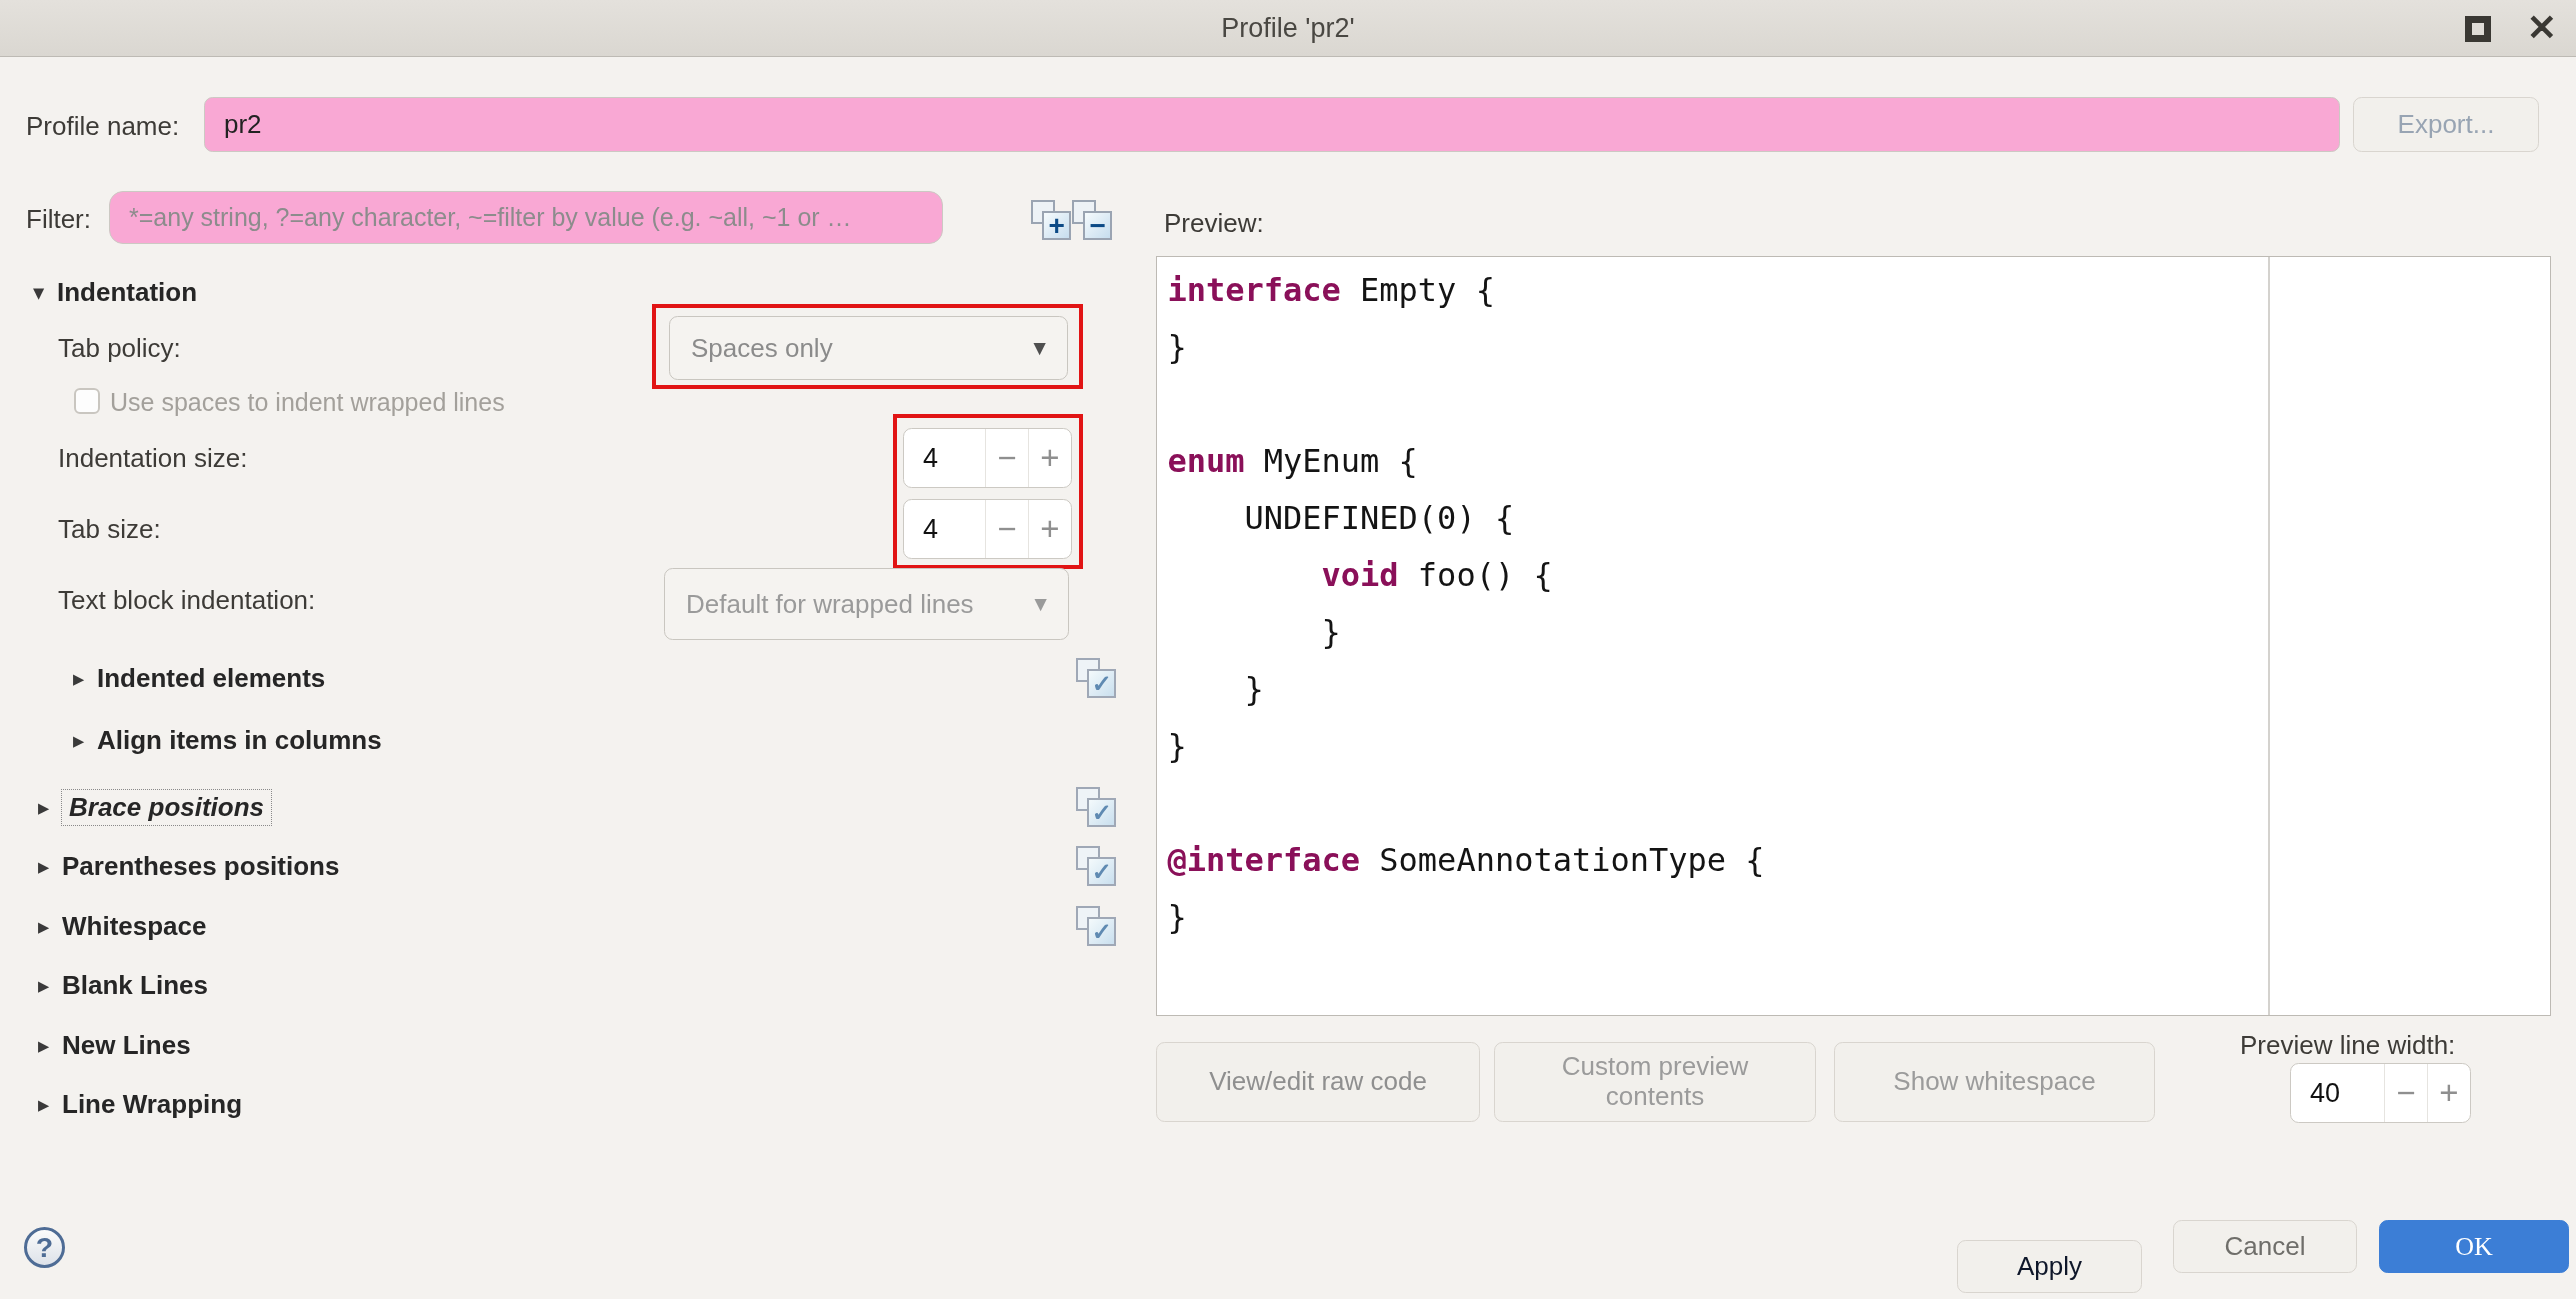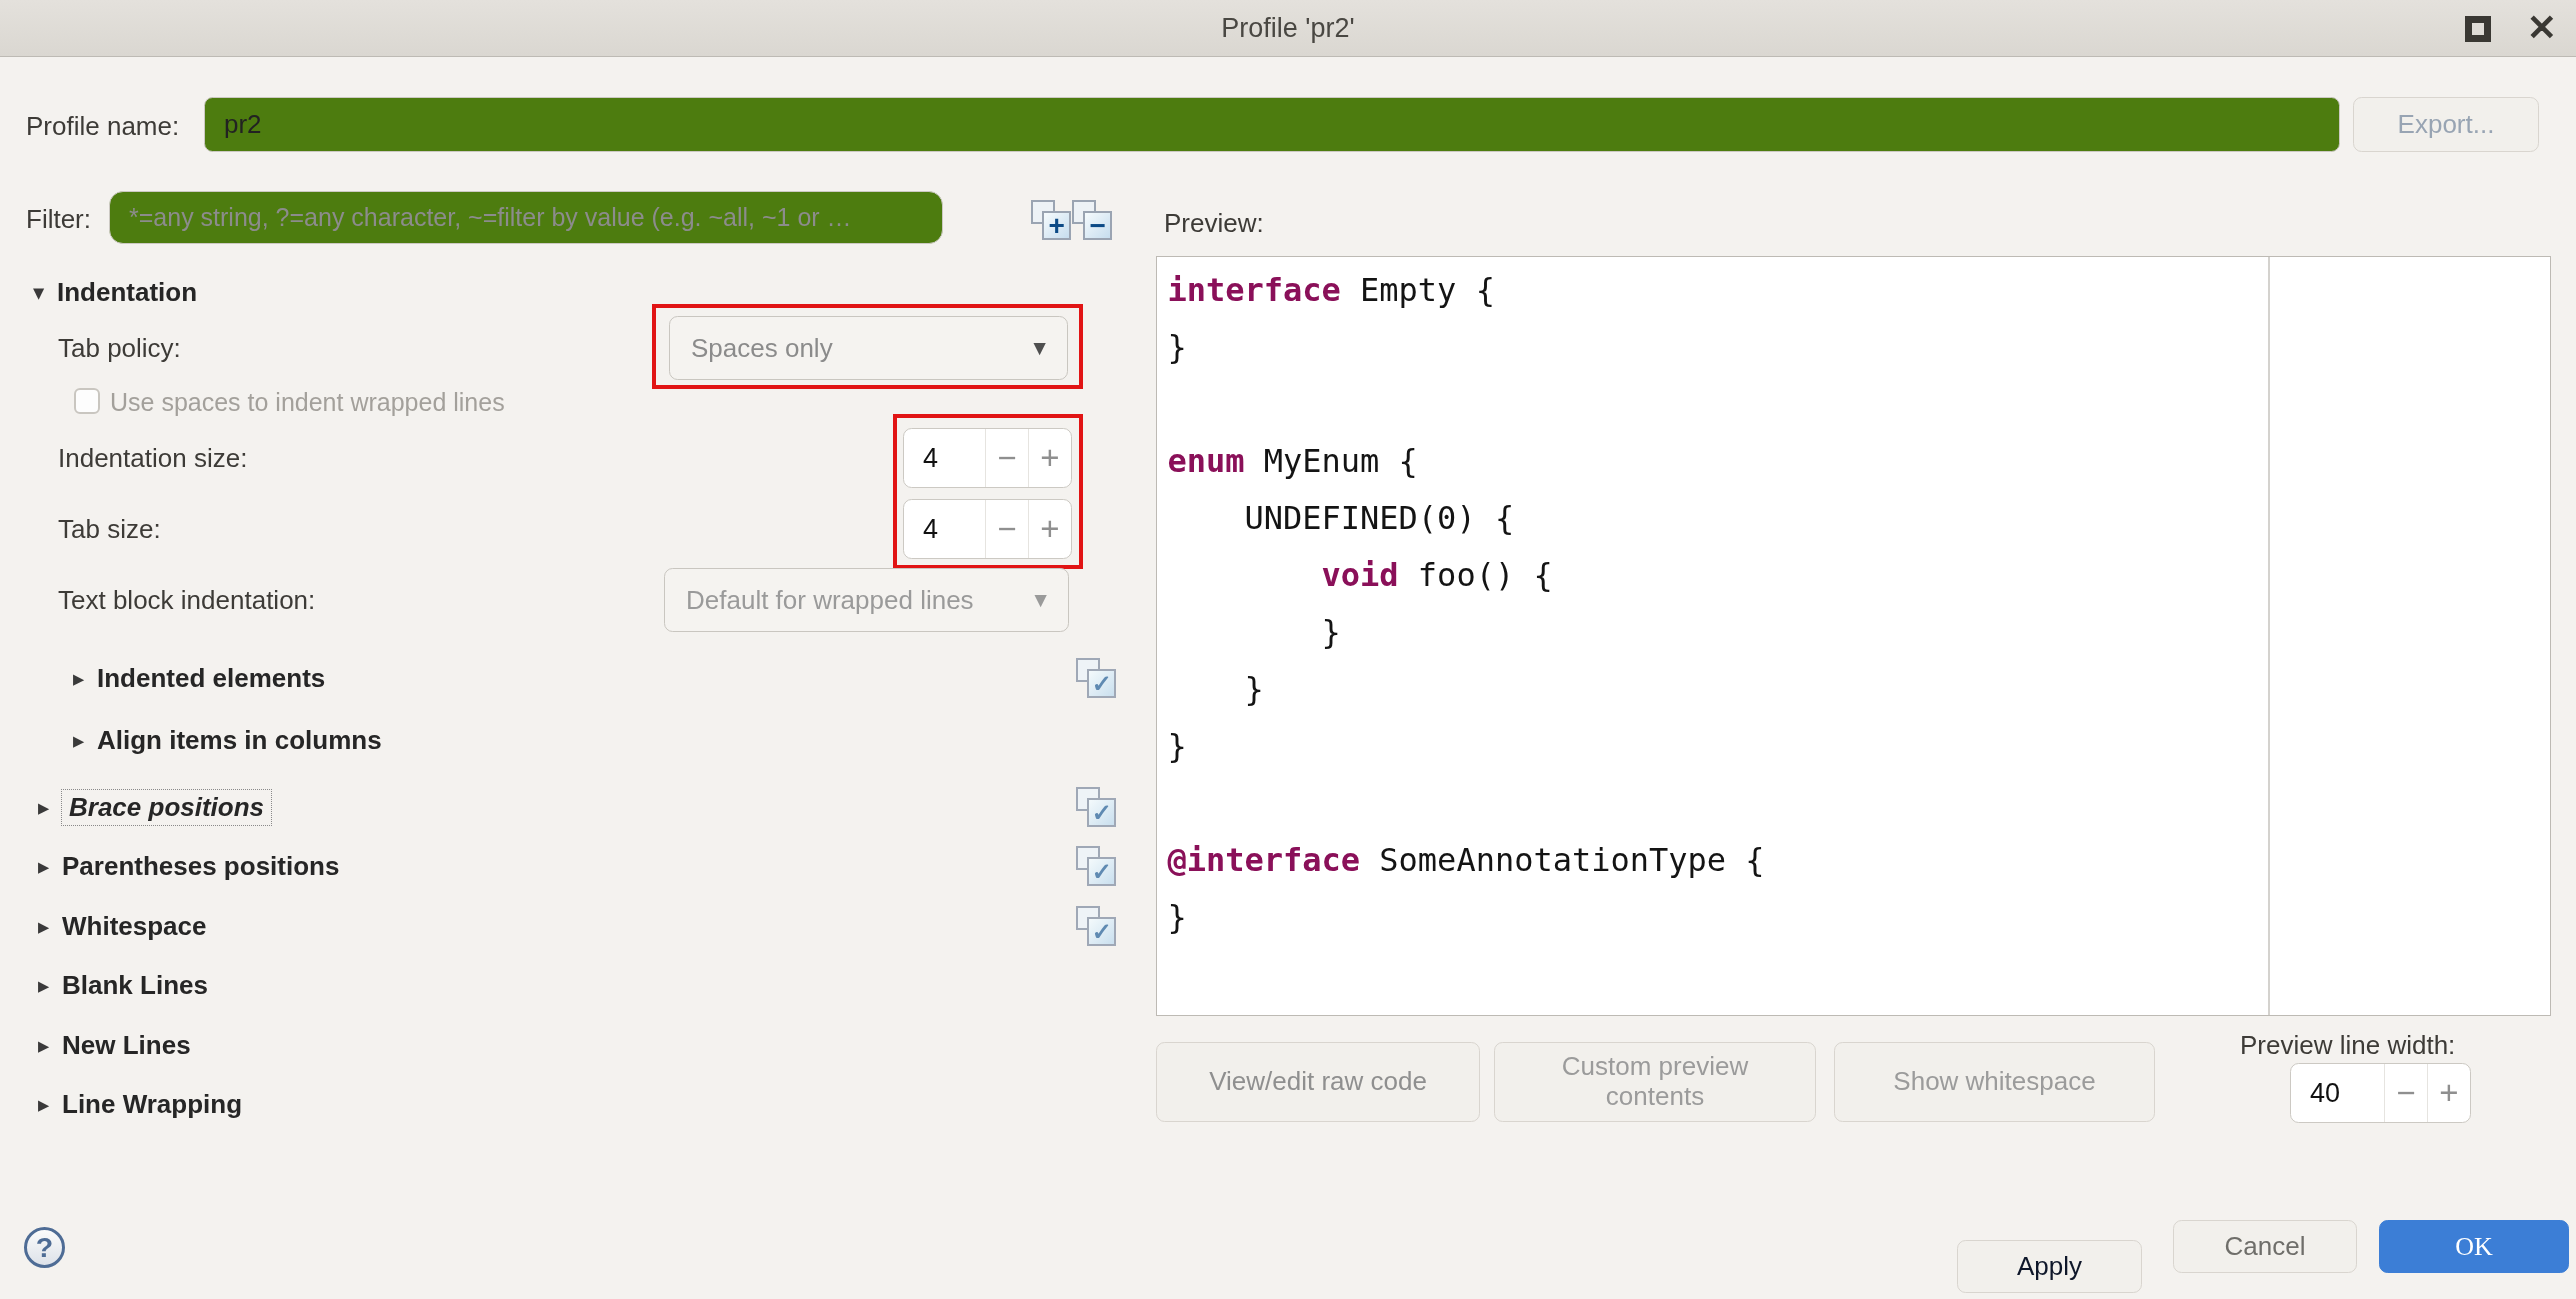--- a/index.html
+++ b/index.html
@@ -11,21 +11,21 @@
   .titlebar { left:0; top:0; width:2576px; height:57px;
     background:linear-gradient(#e4e1dc,#dad7d1); border-bottom:1.7px solid #bdbab4;
     display:flex; align-items:center; justify-content:center; }
   .title { font-size:27px; color:#494742; font-weight:500; }
   .win-max { position:absolute; right:85px; top:15.5px; width:26px; height:26px; border:7px solid #3a3833; background:transparent; }
   .win-close { position:absolute; right:19px; top:7px; font-size:36px; font-weight:700; color:#3a3833; line-height:41px; }
 
   label, .lbl { font-size:26px; color:#3d3b37; }
   .dim { color:#a3a09b; }
 
-  input.txt { background:#4d7c0f; border:1.7px solid #ccc9c3; border-radius:8.6px;
+  input.txt { background:#f9a8d4; border:1.7px solid #ccc9c3; border-radius:8.6px;
     font-family:"Liberation Sans",sans-serif; font-size:26px; color:#222; padding:0 19px; outline:none; }
   input.txt::placeholder { color:#8c8c8c; }
 
   .btn { background:#f2f0ec; border:1.7px solid #d9d5cf; border-radius:8.6px;
     font-size:26px; color:#8f8f8f; display:flex; align-items:center; justify-content:center; text-align:center; line-height:1.15; }
 
   
   .dd { background:#f5f3f0; border:1.7px solid #c9c6c0; border-radius:8.6px;
     display:flex; align-items:center; padding:0 17px 0 21px; }
   .dd .val { flex:1; font-size:26px; color:#8b8b8b; white-space:nowrap; overflow:hidden; }
@@ -125,21 +125,21 @@
 
 <label class="abs" style="left:58px; top:514px;">Tab size:</label>
 <div class="abs spin" style="left:903px; top:499px; width:169px; height:60px;">
   <span class="val">4</span>
   <span class="cell">−</span>
   <span class="cell">+</span>
 </div>
 <div class="abs redbox" style="left:893px; top:414px; width:190px; height:155px;"></div>
 
 <label class="abs" style="left:58px; top:585px;">Text block indentation:</label>
-<div class="abs dd disabled" style="left:664px; top:568px; width:405px; height:64px;">
+<div class="abs dd disabled" style="left:664px; top:568px; width:405px; height:72px;">
   <span class="val">Default for wrapped lines</span>
   <span class="arrow">▼</span>
 </div>
 
 <div id="tree-host">
     <div class="tree-row abs" style="left: 73px; top: 658px;">
       <span class="tri">▸</span>
       <span class="tlabel">Indented elements</span>
     </div>
     <span class="chk-ic abs" style="left: 1076px; top: 658px;">

